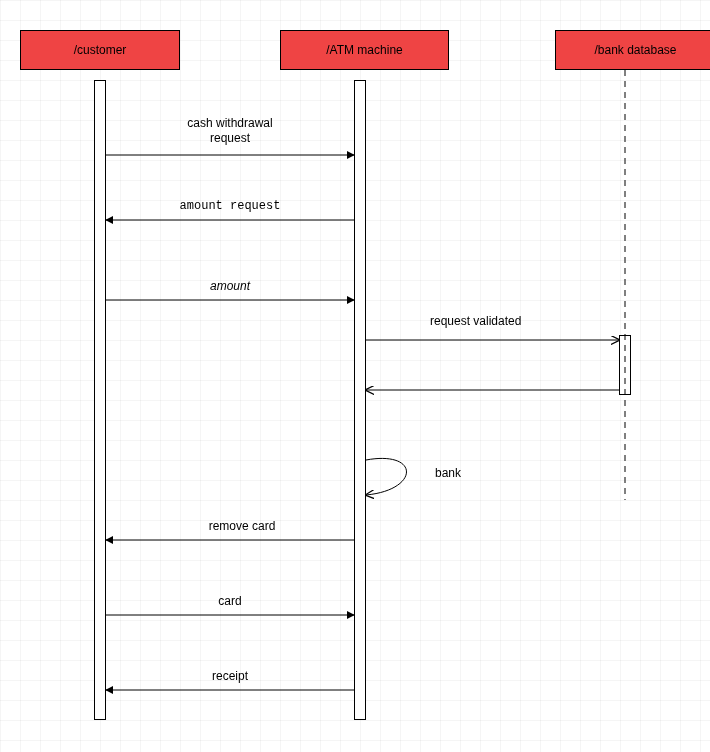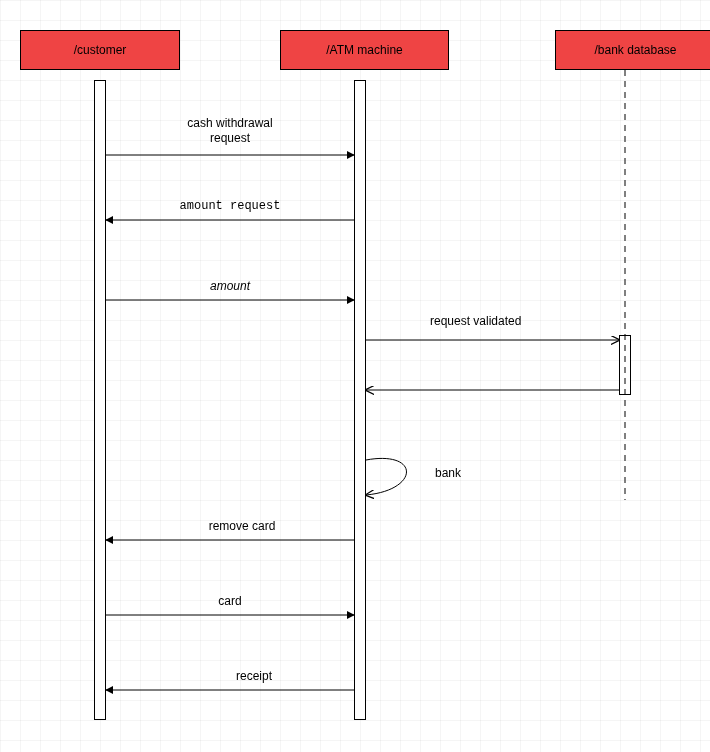--- a/index.html
+++ b/index.html
@@ -106,13 +106,13 @@
 </svg>
 
 <div class="msg-label" style="left:230px; top:150px;">cash withdrawal
 request</div>
 <div class="msg-label" style="left:230px; top:218px;font-family:Liberation Mono, monospace;">amount request</div>
 <div class="msg-label" style="left:230px; top:298px;font-style:italic;">amount</div>
 <div class="msg-label right" style="left:430px; top:333px;text-align:right;">request validated</div>
 <div class="msg-label right" style="left:435px; top:485px;">bank</div>
 <div class="msg-label" style="left:230px; top:538px;margin-left:12px;">remove card</div>
 <div class="msg-label" style="left:230px; top:613px;">card</div>
-<div class="msg-label" style="left:230px; top:688px;margin-left:24px;">receipt</div>
+<div class="msg-label" style="left:230px; top:688px;">receipt</div>
 
 </body></html>

